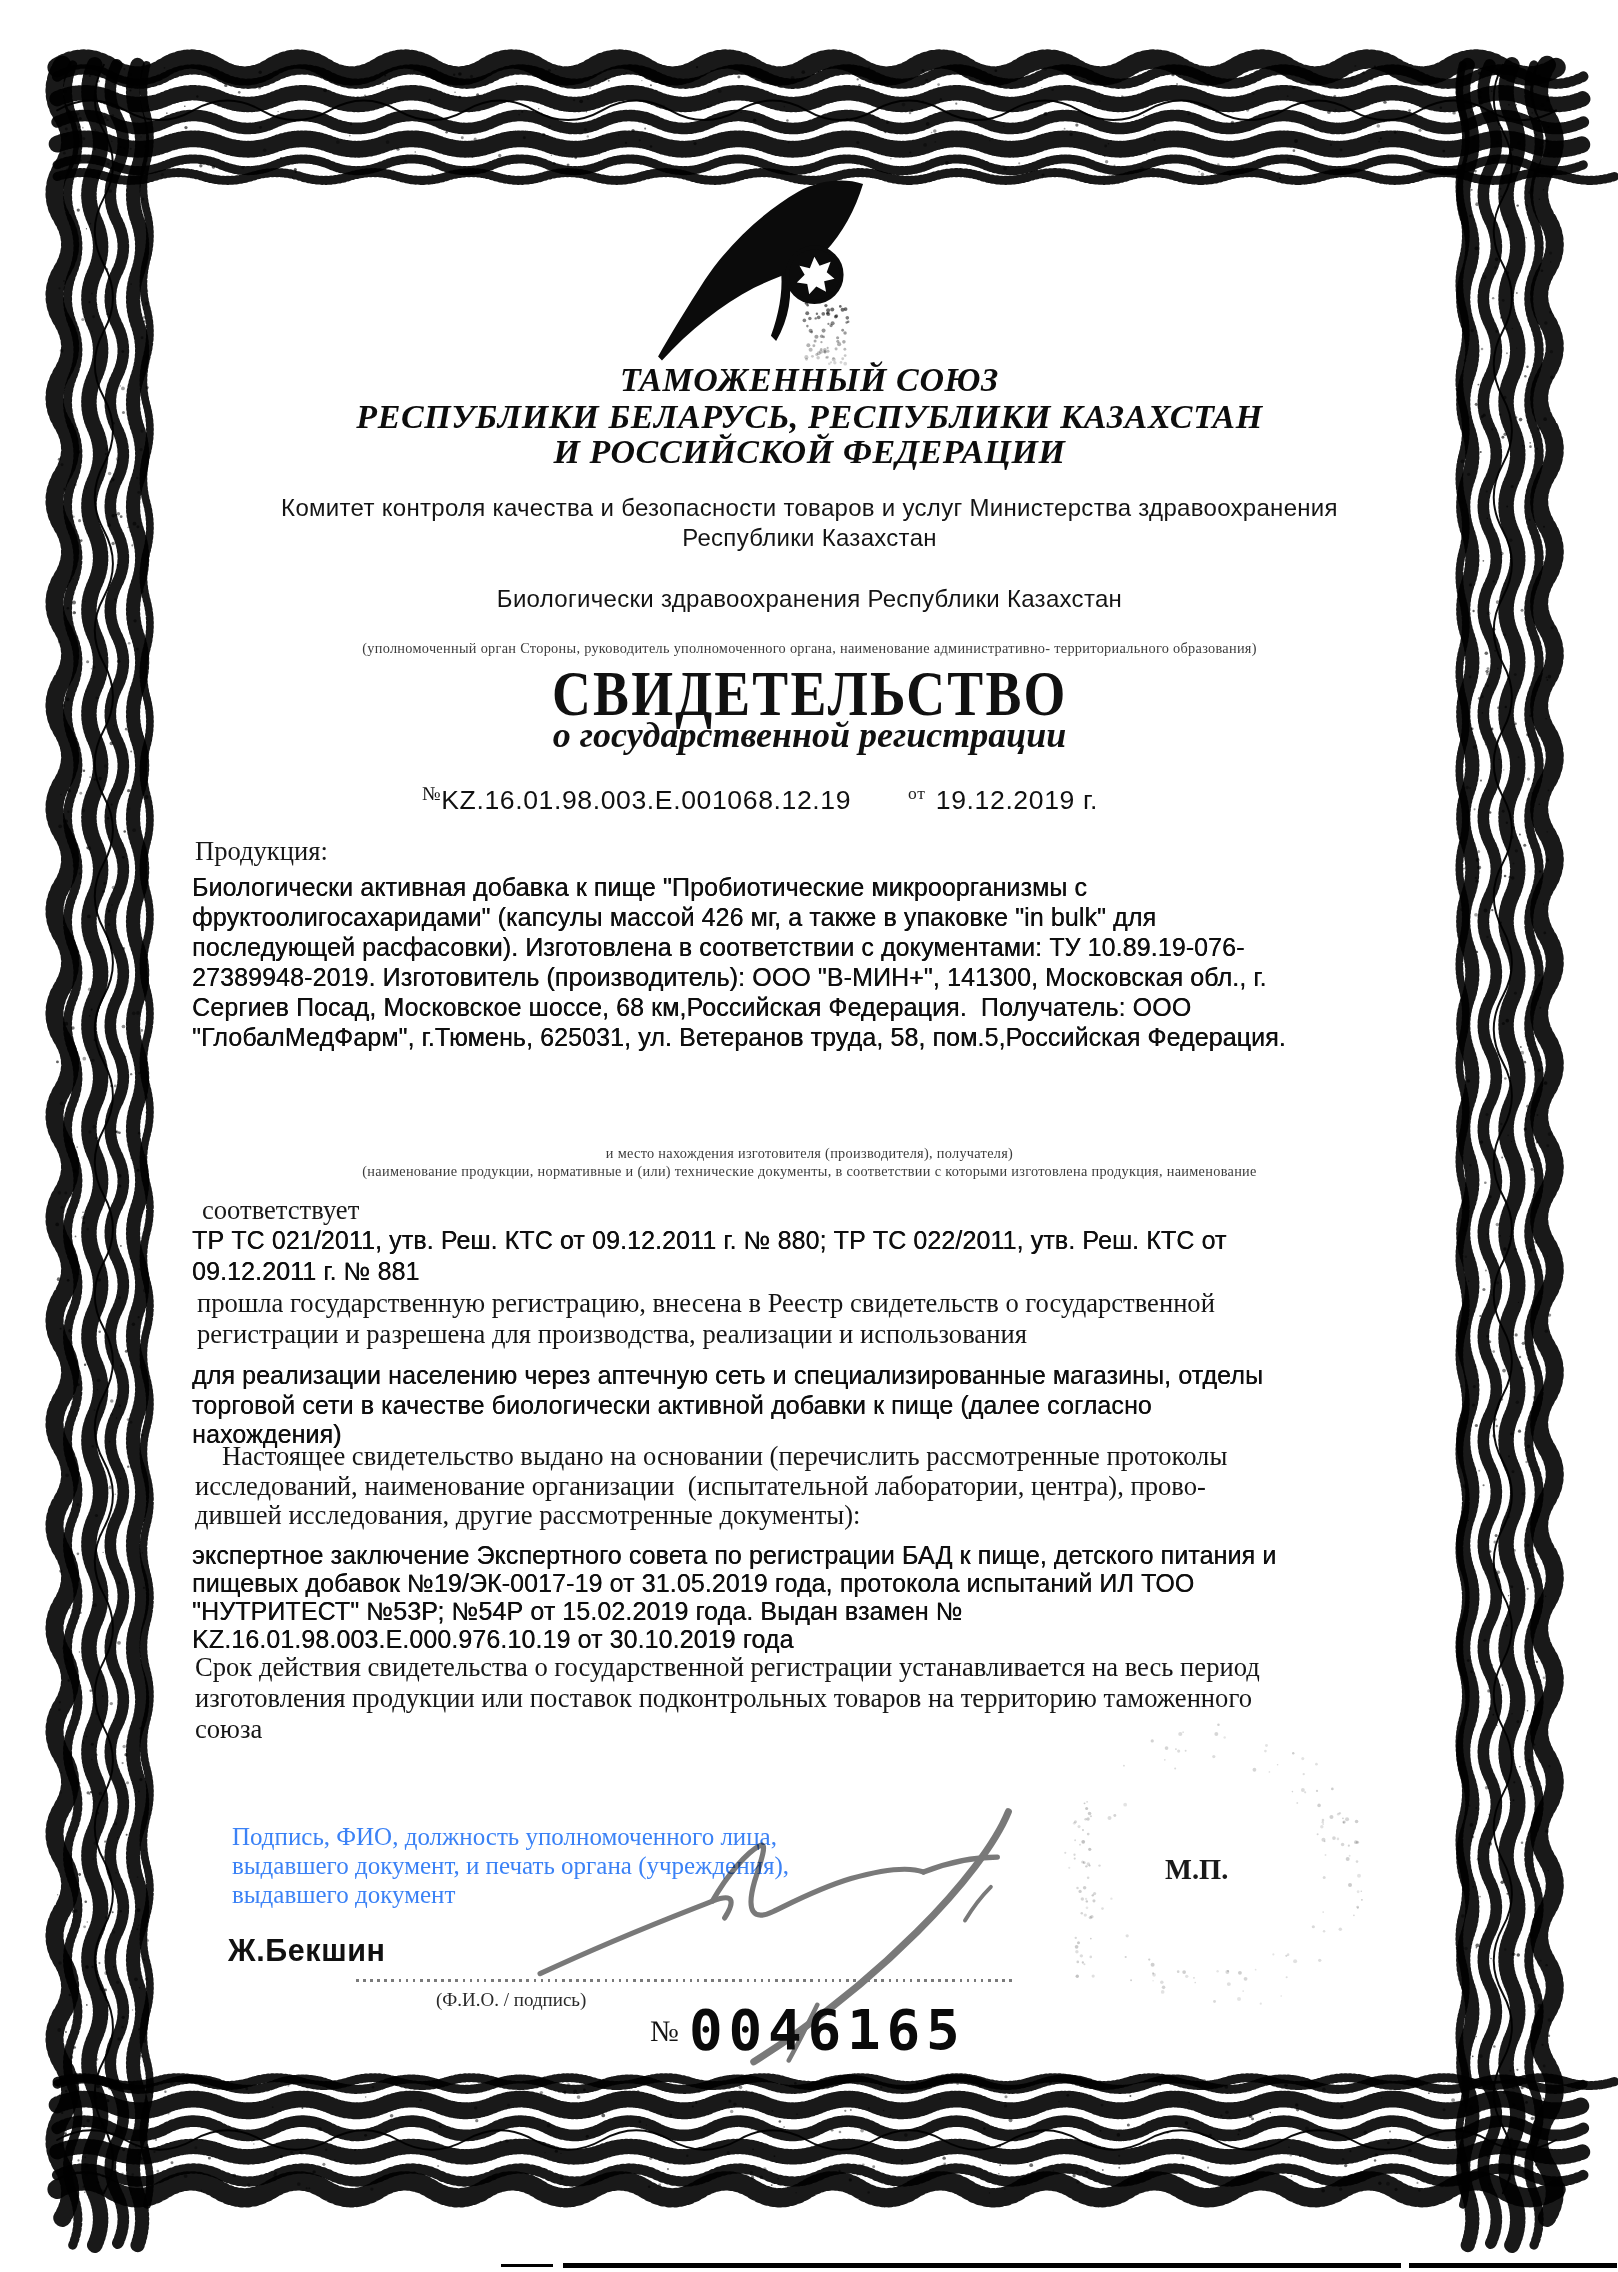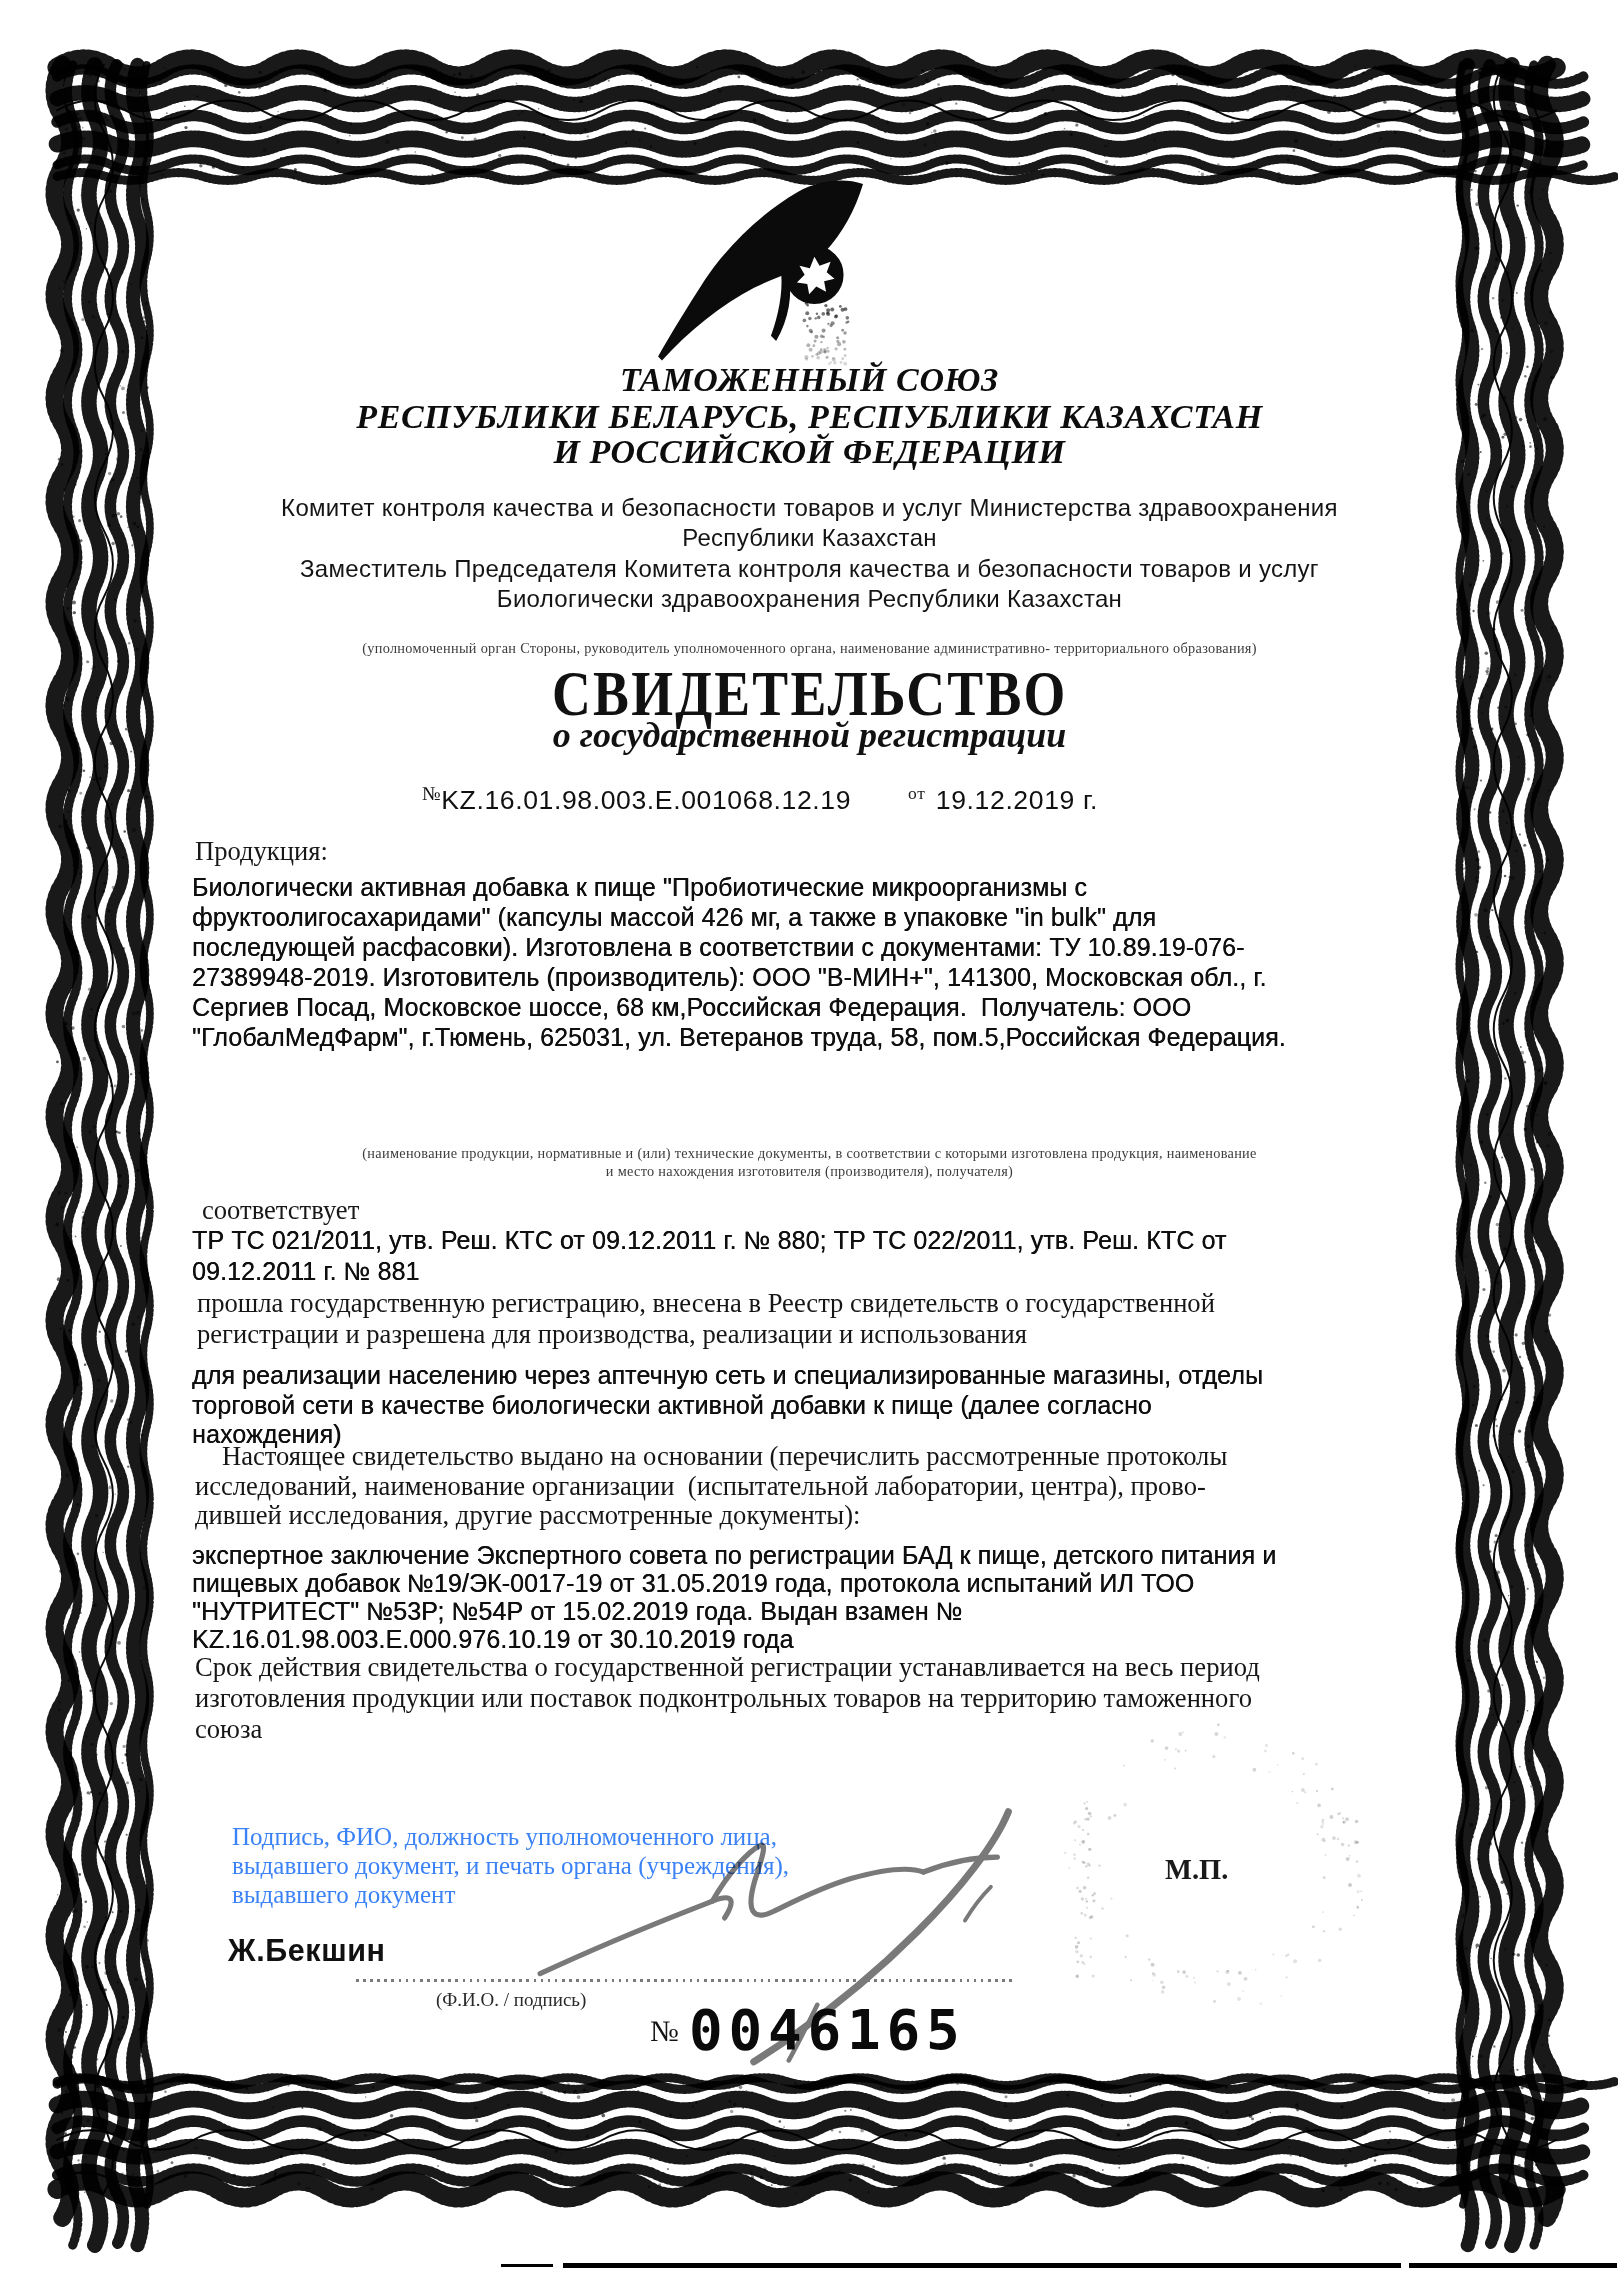--- a/index.html
+++ b/index.html
@@ -1589,39 +1589,38 @@
     <path fill="#ffffff" d="M255,124 L263,138 L280,132 L274,148 L286,158 L270,162 L273,178 L258,170 L247,182 L244,166 L228,164 L240,152 L232,138 L248,142 Z"></path>
     <circle cx="255" cy="152" r="42" fill="none" stroke="#0b0b0b" stroke-width="6"></circle>
   </svg>
 
   <div class="abs ctr union-title serif scan" style="top:361px">ТАМОЖЕННЫЙ СОЮЗ</div>
   <div class="abs ctr union-title serif scan" style="top:398px">РЕСПУБЛИКИ БЕЛАРУСЬ, РЕСПУБЛИКИ КАЗАХСТАН</div>
   <div class="abs ctr union-title serif scan" style="top:433px">И РОССИЙСКОЙ ФЕДЕРАЦИИ</div>
 
   <div class="abs ctr committee sans scan" style="top:494px">Комитет контроля качества и безопасности товаров и услуг Министерства здравоохранения</div>
   <div class="abs ctr committee sans scan" style="top:524px">Республики Казахстан</div>
-  <div class="abs ctr committee sans scan" style="top:555px">Заместитель Председателя Комитета контроля качества и безопасности товаров и услуг</div>
   <div class="abs ctr committee sans scan" style="top:585px">Биологически здравоохранения Республики Казахстан</div>
 
   <div class="abs ctr footnote serif scan2" style="top:640px">(уполномоченный орган Стороны, руководитель уполномоченного органа, наименование административно- территориального образования)</div>
 
   <div class="abs ctr main-title serif scan" style="top:662px">
     <span class="squeeze">СВИДЕТЕЛЬСТВО</span>
   </div>
   <div class="abs ctr sub-title serif scan" style="top:714px">о государственной регистрации</div>
 
   <div class="abs reg-line sans scan" style="left:422px;top:785px">
     <span class="sup serif">№</span><span>KZ.16.01.98.003.Е.001068.12.19</span><span class="ot serif">от</span><span>19.12.2019 г.</span>
   </div>
 
   <div class="abs label-serif serif scan" style="left:195px;top:836px">Продукция:</div>
   <div class="abs para-sans sans" style="left:192px;top:872px;width:1259px"><div>Биологически активная добавка к пище "Пробиотические микроорганизмы с</div><div>фруктоолигосахаридами" (капсулы массой 426 мг, а также в упаковке "in bulk" для</div><div>последующей расфасовки). Изготовлена в соответствии с документами: ТУ 10.89.19-076-</div><div>27389948-2019. Изготовитель (производитель): ООО "В-МИН+", 141300, Московская обл., г.</div><div>Сергиев Посад, Московское шоссе, 68 км,Российская Федерация.  Получатель: ООО</div><div>"ГлобалМедФарм", г.Тюмень, 625031, ул. Ветеранов труда, 58, пом.5,Российская Федерация.</div></div>
   <div class="abs ctr footnote serif scan2" style="top:1144px;line-height:18px">
+      <div>и место нахождения изготовителя (производителя), получателя)</div>
       <div>(наименование продукции, нормативные и (или) технические документы, в соответствии с которыми изготовлена продукция, наименование</div>
-      <div>и место нахождения изготовителя (производителя), получателя)</div>
     </div>
 
   <div class="abs label-serif serif scan" style="left:202px;top:1195px">соответствует</div>
   <div class="abs para-sans sans" style="left:192px;top:1225px;width:1259px;line-height:30.5px"><div>ТР ТС 021/2011, утв. Реш. КТС от 09.12.2011 г. № 880; ТР ТС 022/2011, утв. Реш. КТС от</div><div>09.12.2011 г. № 881</div></div>
   <div class="abs para-serif serif scan" style="left:197px;top:1288px;width:1252px"><div>прошла государственную регистрацию, внесена в Реестр свидетельств о государственной</div><div>регистрации и разрешена для производства, реализации и использования</div></div>
   <div class="abs para-sans sans" style="left:192px;top:1361px;width:1259px;line-height:29.5px"><div>для реализации населению через аптечную сеть и специализированные магазины, отделы</div><div>торговой сети в качестве биологически активной добавки к пище (далее согласно</div><div>нахождения)</div></div>
 
   <div class="abs para-serif serif scan indent-first" style="left:195px;top:1442px;width:1259px;line-height:29.5px"><div style="text-indent: 27px;">Настоящее свидетельство выдано на основании (перечислить рассмотренные протоколы</div><div>исследований, наименование организации  (испытательной лаборатории, центра), прово-</div><div>дившей исследования, другие рассмотренные документы):</div></div>
   <div class="abs para-sans sans" style="left:192px;top:1541px;width:1259px;line-height:28px"><div>экспертное заключение Экспертного совета по регистрации БАД к пище, детского питания и</div><div>пищевых добавок №19/ЭК-0017-19 от 31.05.2019 года, протокола испытаний ИЛ ТОО</div><div>"НУТРИТЕСТ" №53Р; №54Р от 15.02.2019 года. Выдан взамен №</div><div>KZ.16.01.98.003.Е.000.976.10.19 от 30.10.2019 года</div></div>
   <div class="abs para-serif serif scan" style="left:195px;top:1652px;width:1262px"><div>Срок действия свидетельства о государственной регистрации устанавливается на весь период</div><div>изготовления продукции или поставок подконтрольных товаров на территорию таможенного</div><div>союза</div></div>

